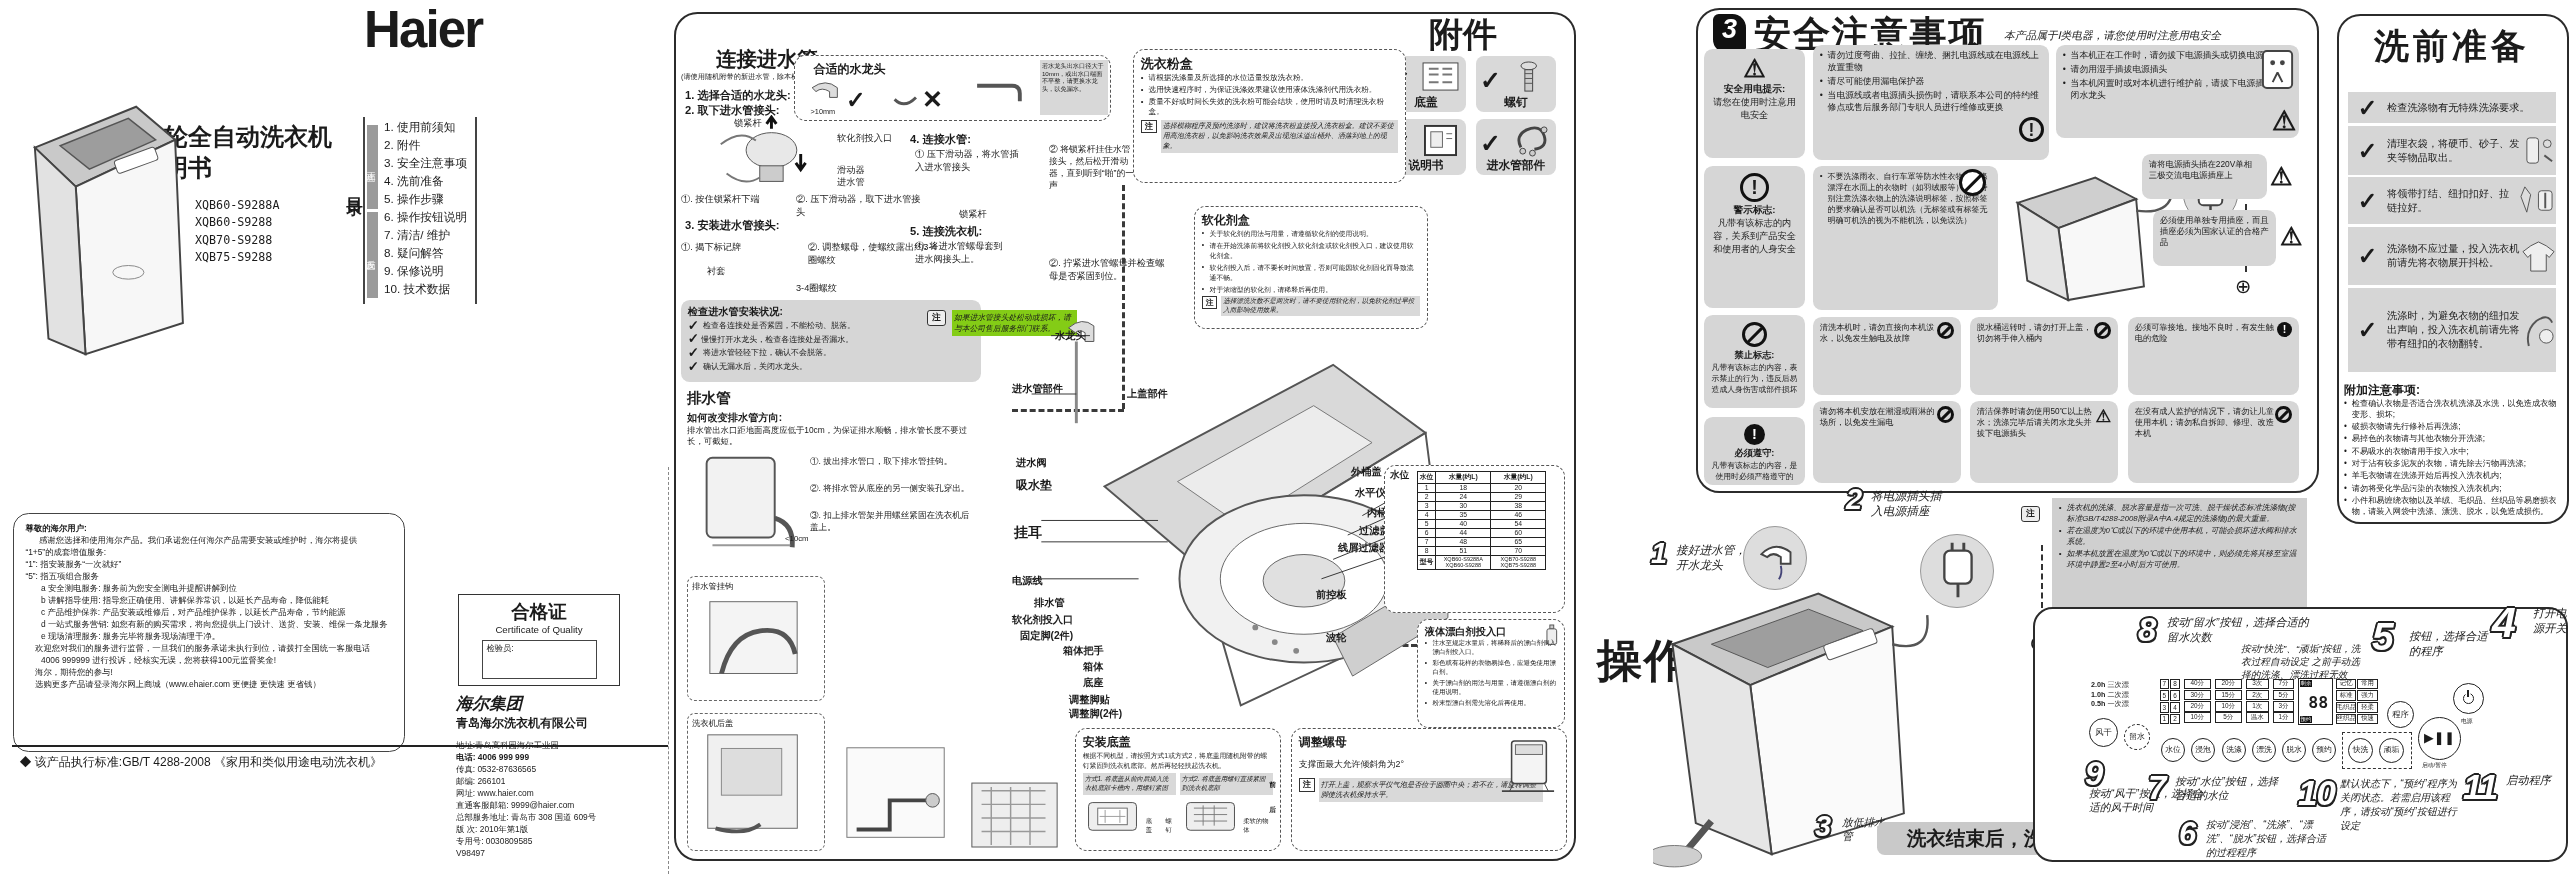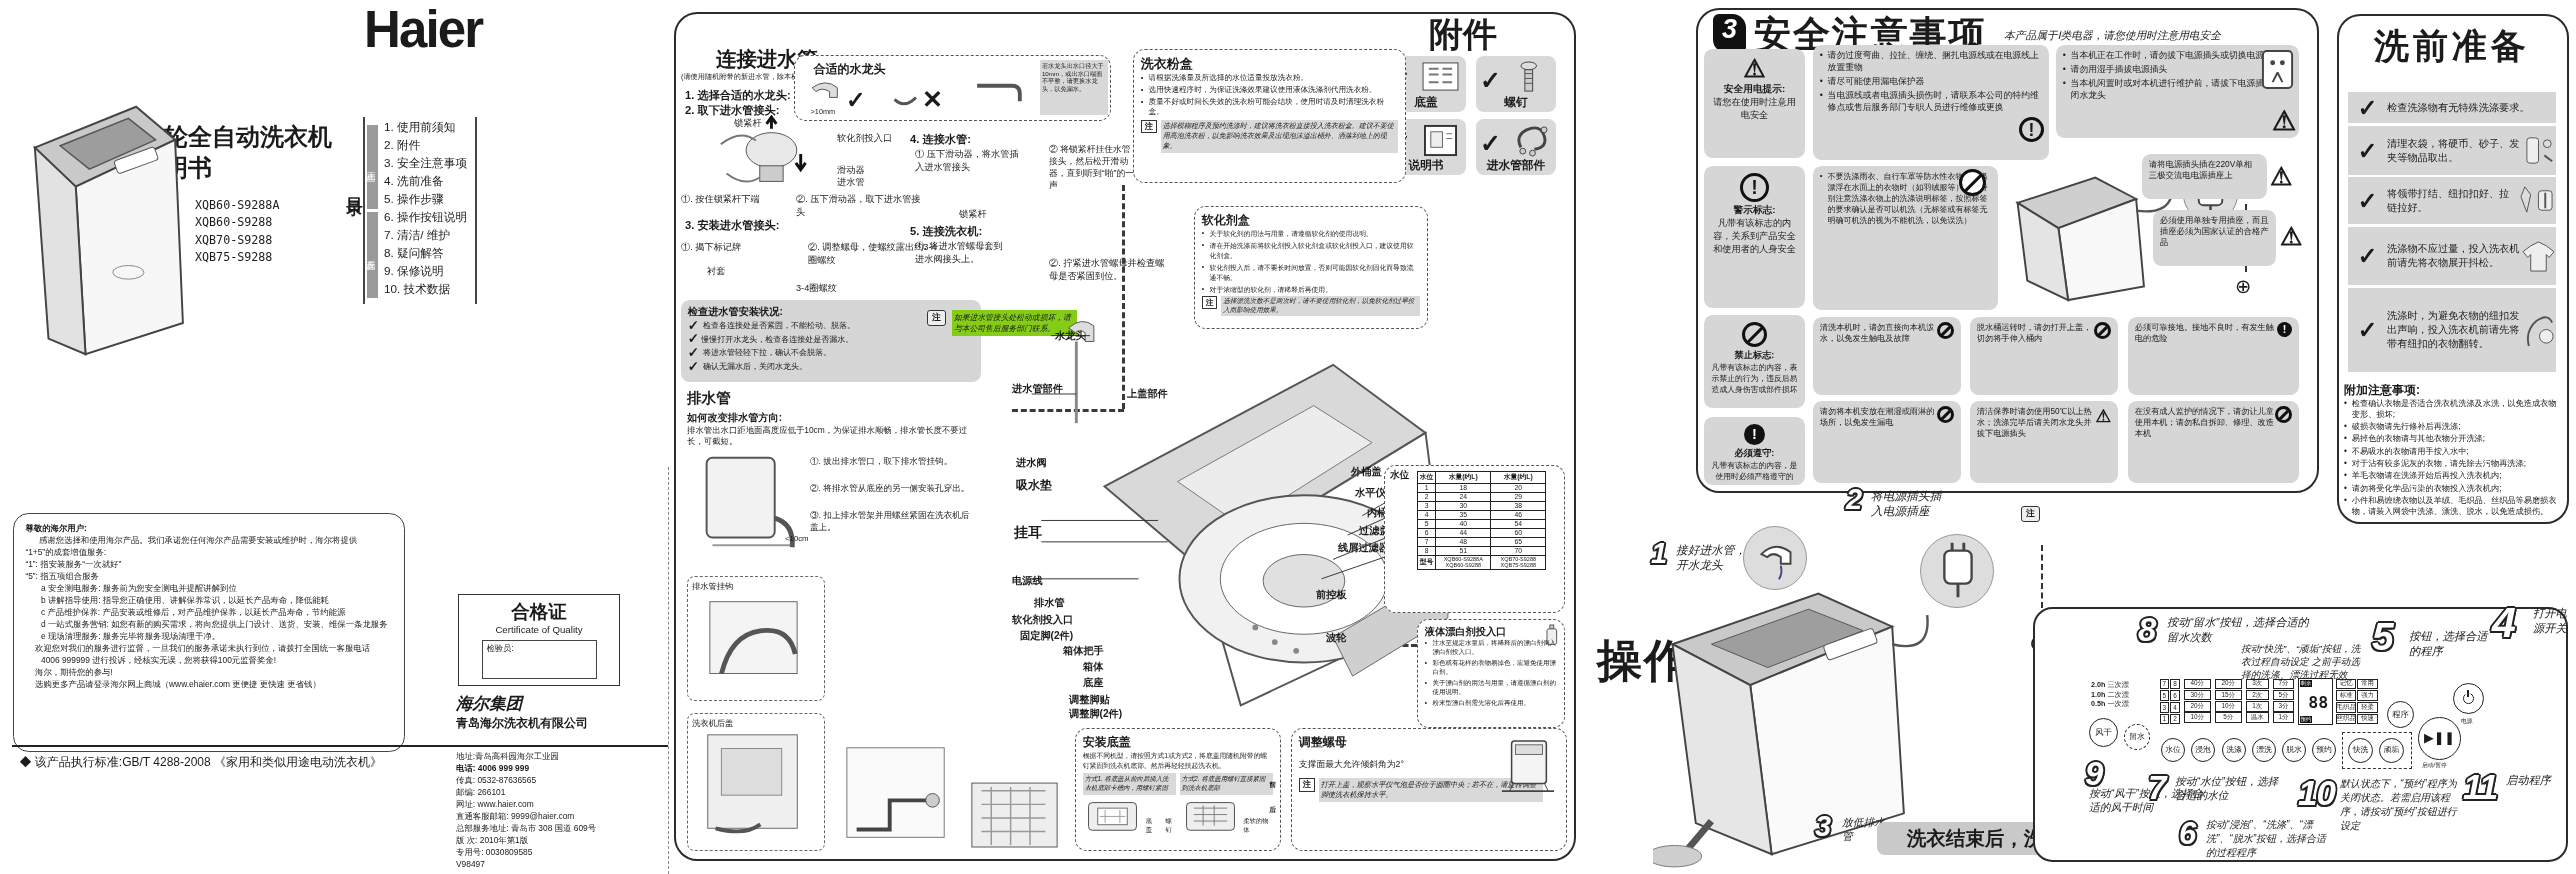--- a/index.html
+++ b/index.html
@@ -101,21 +101,21 @@
   <div class="a" style="left:19.5px;top:754px;font-size:12px">◆ 该产品执行标准:GB/T 4288-2008 《家用和类似用途电动洗衣机》</div>
 
   <div class="a" style="left:458px;top:594px;width:162px;height:92px;border:1.6px solid #333;text-align:center;padding-top:3.9px">
     <div class="b" style="font-size:18.5px">合格证</div>
     <div style="font-size:9.7px">Certificate of Quality</div>
     <div style="margin:4.9px auto 0;width:115px;height:39px;border:1.2px solid #444;text-align:left;padding:1.9px 3.9px;font-size:8.3px">检验员:</div>
   </div>
 
   <div class="a" style="left:456px;top:693px;width:204px">
     <div class="b i" style="font-size:16.6px">海尔集团</div>
-    <div class="b" style="font-size:12px;margin-bottom:18px">青岛海尔洗衣机有限公司</div>
+    <div class="b" style="font-size:12px;margin-bottom:7px">青岛海尔洗衣机有限公司</div>
     <div style="font-size:8.4px;line-height:12px">
       <div>地址:青岛高科园海尔工业园</div>
       <div class="b">电话: 4006 999 999</div>
       <div>传真: 0532-87636565</div>
       <div>邮编: 266101</div>
       <div>网址: www.haier.com</div>
       <div>直通客服邮箱: 9999@haier.com</div>
       <div>总部服务地址: 青岛市 308 国道 609号</div>
       <div>版 次: 2010年第1版</div>
       <div>专用号: 0030809585</div>
@@ -636,20 +636,25 @@
     <polygon points="20,70 100,112 122,286 44,254" fill="#e6e6e6" stroke="#444" stroke-width="2"></polygon>
     <rect x="176" y="62" width="54" height="16" rx="3" fill="#fff" stroke="#555" transform="rotate(-20 203 70)"></rect>
     <path d="M246,70 q40,10 36,-30" fill="none" stroke="#555" stroke-width="2.5"></path>
     <path d="M60,252 q-20,24 -34,40" fill="none" stroke="#555" stroke-width="7"></path>
     <ellipse cx="22" cy="288" rx="28" ry="11" fill="#cfcfcf" stroke="#777"></ellipse>
   </svg>
   <div class="stepn" style="left:1815px;top:810px;font-size:29px">3</div>
   <div class="a i" style="left:1842px;top:816px;width:45px;font-size:10.7px">放低排水管</div>
 
   <div class="ntag" style="left:2021px;top:506px">注</div>
+  <div class="a i" style="left:2052px;top:498px;width:255px;height:121px;background:#cfcfcf;padding:4.9px 6.8px;font-size:7.8px;line-height:10.7px">
+    <div class="bul">洗衣机的洗涤、脱水容量是指一次可洗、脱干燥状态标准洗涤物(按标准GB/T4288-2008附录A中A.4规定的洗涤物)的最大重量。</div>
+    <div class="bul">若在温度为0℃或以下的环境中使用本机，可能会损坏进水阀和排水系统。</div>
+    <div class="bul">如果本机放置在温度为0℃或以下的环境中，则必须先将其移至室温环境中静置2至4小时后方可使用。</div>
+  </div>
 
   <div class="a b" style="left:1877px;top:822px;width:313px;height:33px;background:#c9c9c9;border-radius:7.8px;font-size:19.5px;display:flex;align-items:center;justify-content:center">洗衣结束后，洗衣机自动断电</div>
 
   <div class="panel" style="left:2033px;top:607px;width:535px;height:255px;border-radius:19.5px"></div>
 
   <div class="stepn" style="left:2138px;top:611px;font-size:33px">8</div>
   <div class="a i" style="left:2167px;top:615px;width:148px;font-size:11.2px">按动“留水”按钮，选择合适的留水次数</div>
   <div class="a i" style="left:2241px;top:643px;width:127px;font-size:9.7px">按动“快洗”、“顽垢”按钮，洗衣过程自动设定 之前手动选择的洗涤、漂洗过程无效</div>
   <div class="stepn" style="left:2372px;top:615px;font-size:39px">5</div>
   <div class="a i" style="left:2409px;top:629px;width:86px;font-size:11.2px">按钮，选择合适的程序</div>

